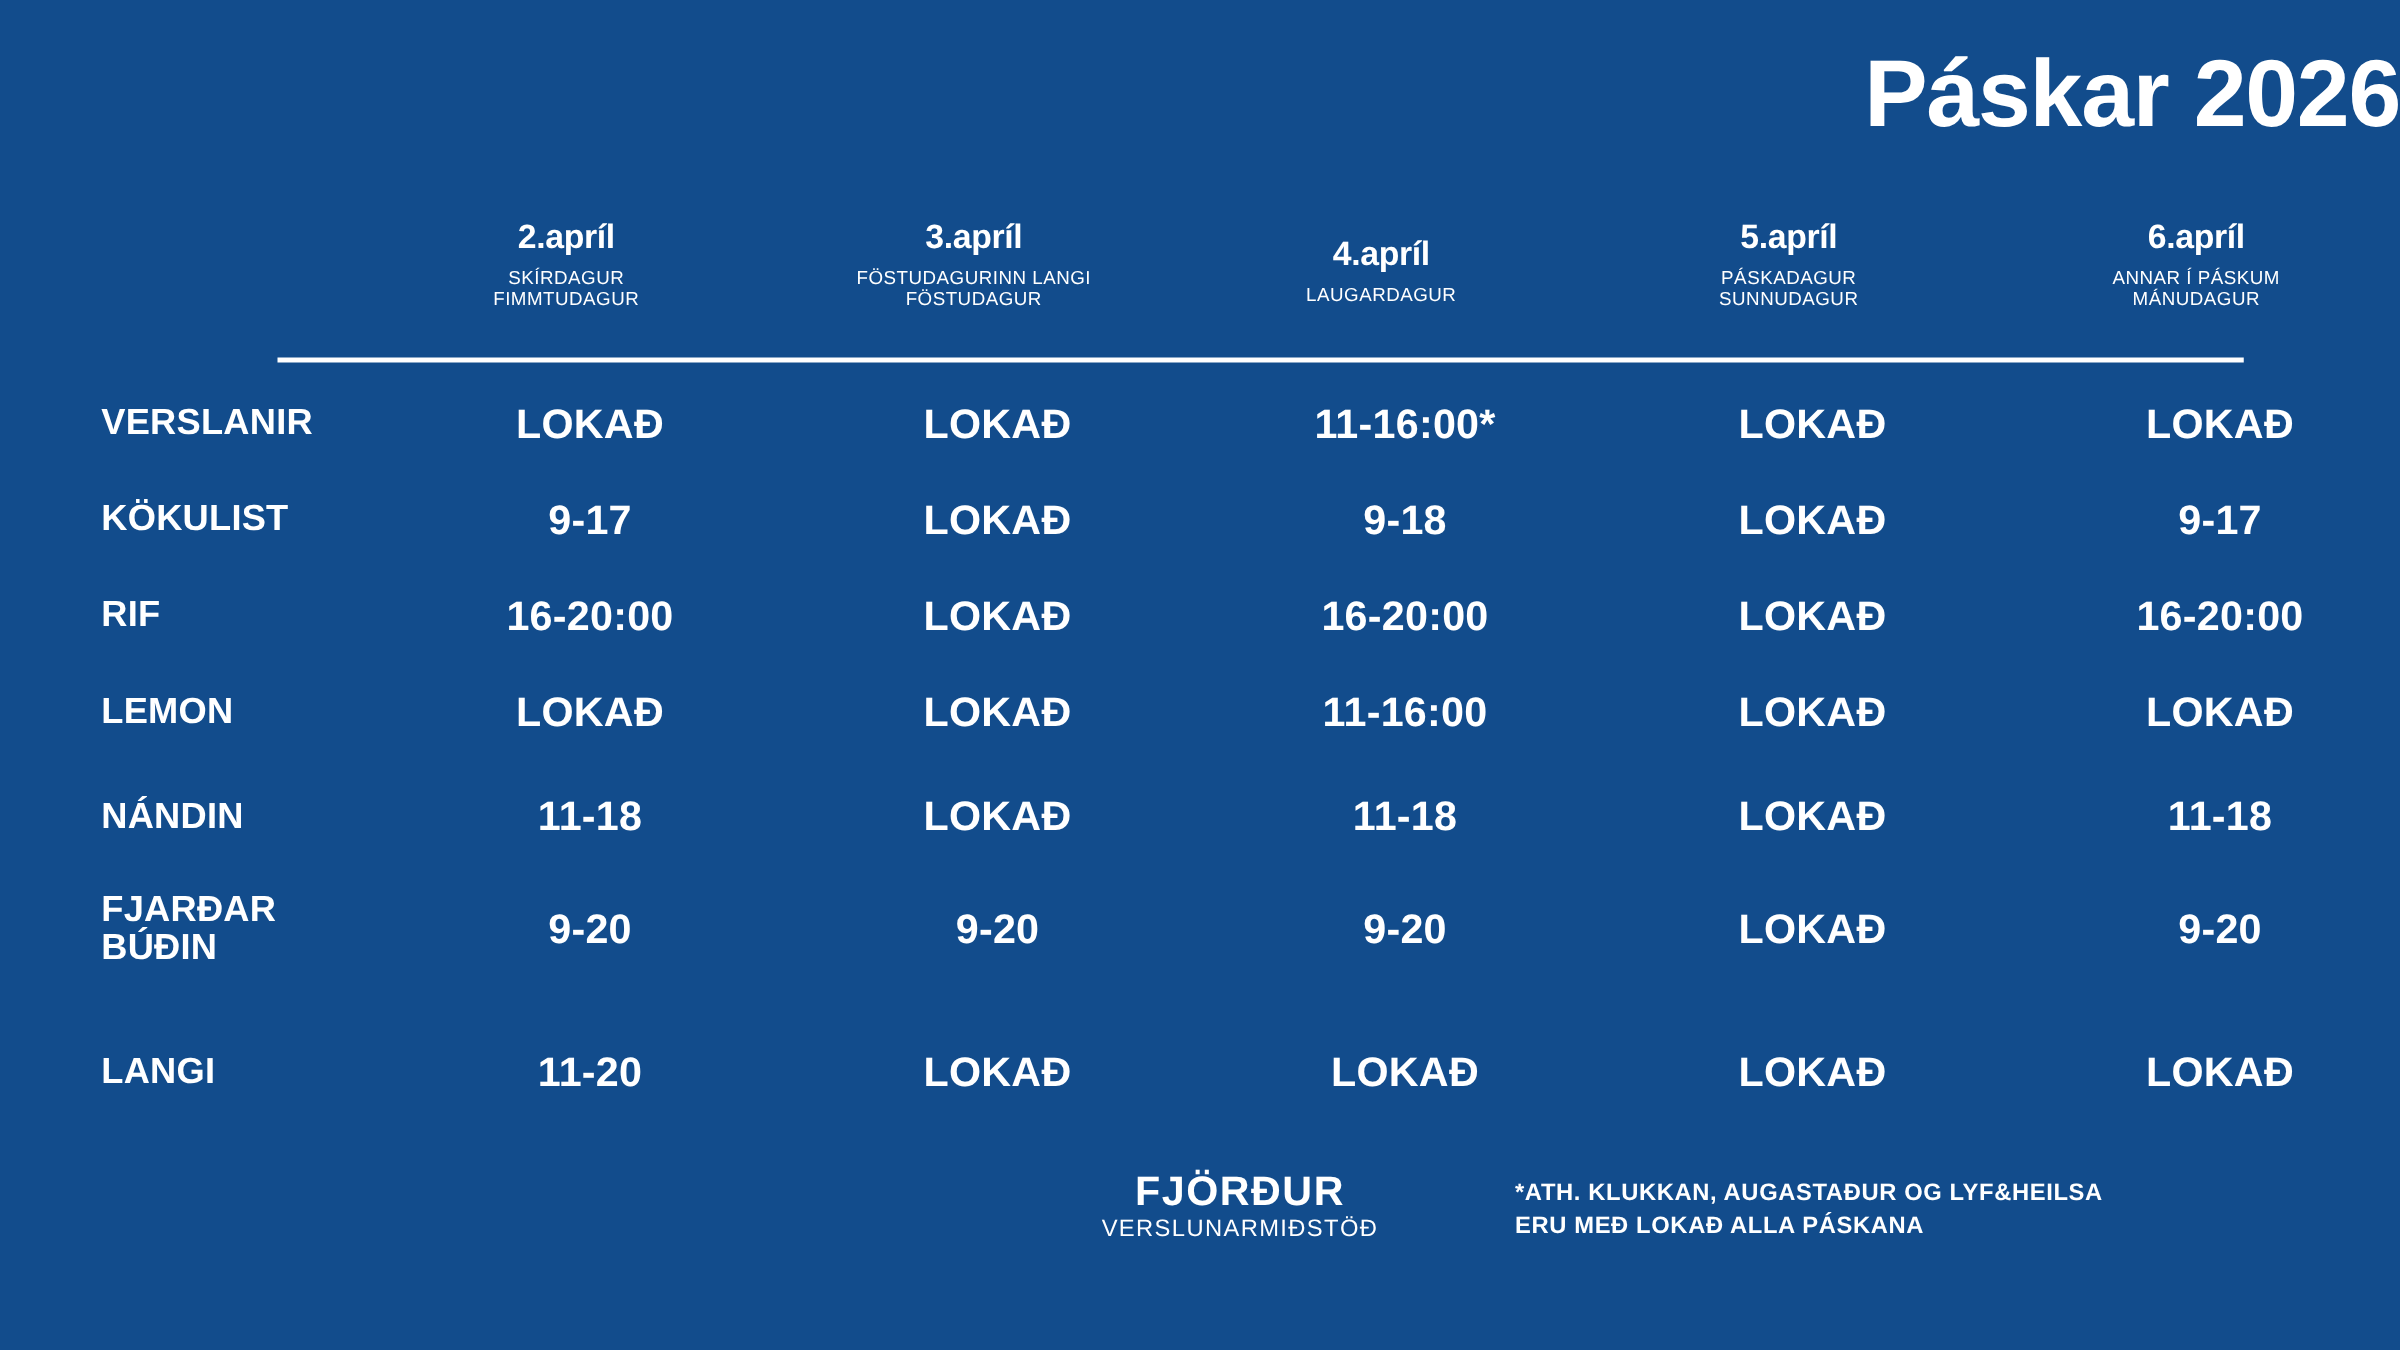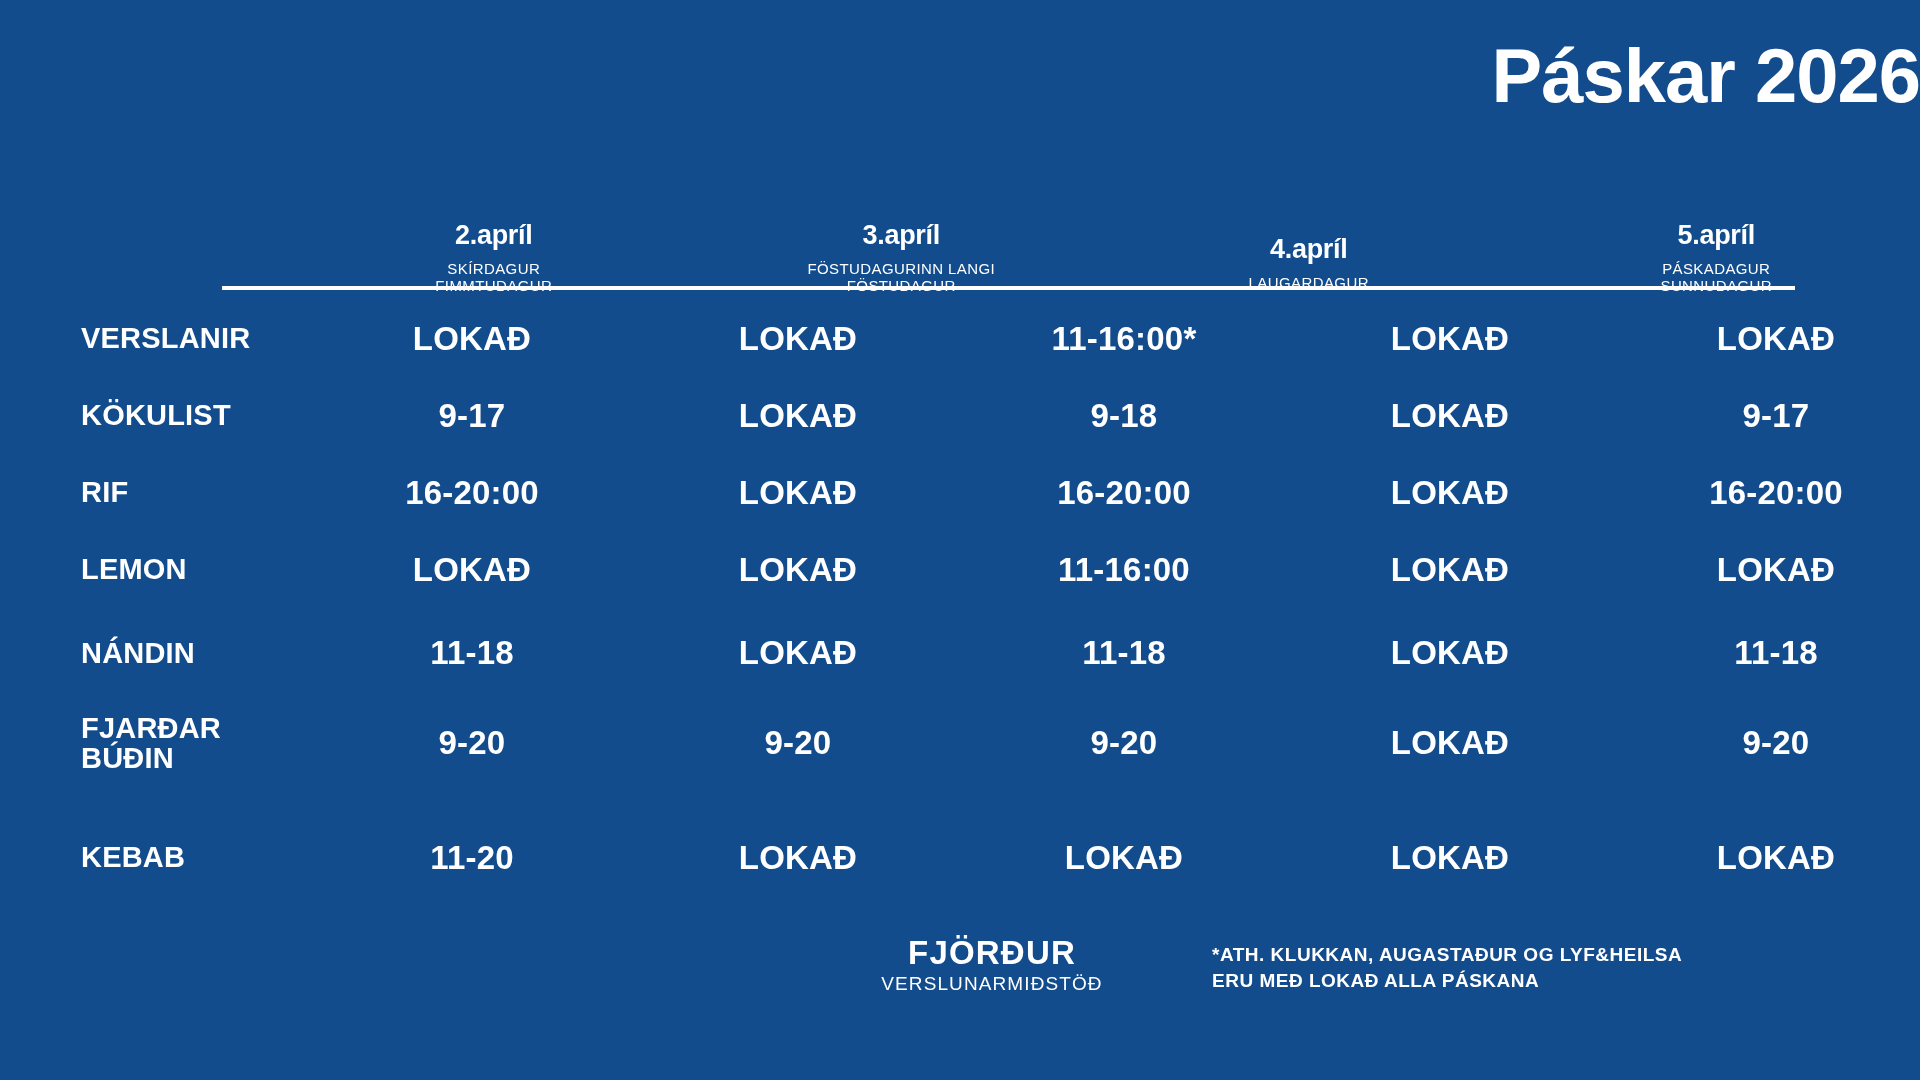--- a/index.html
+++ b/index.html
@@ -35,21 +35,20 @@
     letter-spacing: -1px;
     line-height: 1.0;
   }
 
   
   .table {
     position: absolute;
     top: 175px;
     left: 0;
     width: 1920px;
-    margin-top: 46px;
   }
 
   .grid-row {
     display: flex;
     align-items: center;
     width: 1920px;
   }
 
   .col-label {
     flex: 0 0 290px;
@@ -196,20 +195,25 @@
         <div class="day-date">4.apríl</div>
         <div class="day-sub">LAUGARDAGUR</div>
       </div>
 
       <div class="col-day day-col">
         <div class="day-date">5.apríl</div>
         <div class="day-sub">PÁSKADAGUR
 SUNNUDAGUR</div>
       </div>
 
+      <div class="col-day day-col">
+        <div class="day-date">6.apríl</div>
+        <div class="day-sub">ANNAR Í PÁSKUM
+MÁNUDAGUR</div>
+      </div>
     </div>
   </div>
 
   <div class="divider"></div>
 
   <div class="body-rows">
 
     <div class="data-row">
       <div class="col-label row-name">VERSLANIR</div>
       <div class="col-day cell">LOKAÐ</div>
@@ -259,21 +263,21 @@
       <div class="col-label row-name">FJARÐAR
 BÚÐIN</div>
       <div class="col-day cell">9-20</div>
       <div class="col-day cell">9-20</div>
       <div class="col-day cell">9-20</div>
       <div class="col-day cell">LOKAÐ</div>
       <div class="col-day cell">9-20</div>
     </div>
 
     <div class="data-row kebab">
-      <div class="col-label row-name">KEBAB</div>
+      <div class="col-label row-name">LANGI</div>
       <div class="col-day cell">11-20</div>
       <div class="col-day cell">LOKAÐ</div>
       <div class="col-day cell">LOKAÐ</div>
       <div class="col-day cell">LOKAÐ</div>
       <div class="col-day cell">LOKAÐ</div>
     </div>
 
   </div>
 
   <div class="footer">

